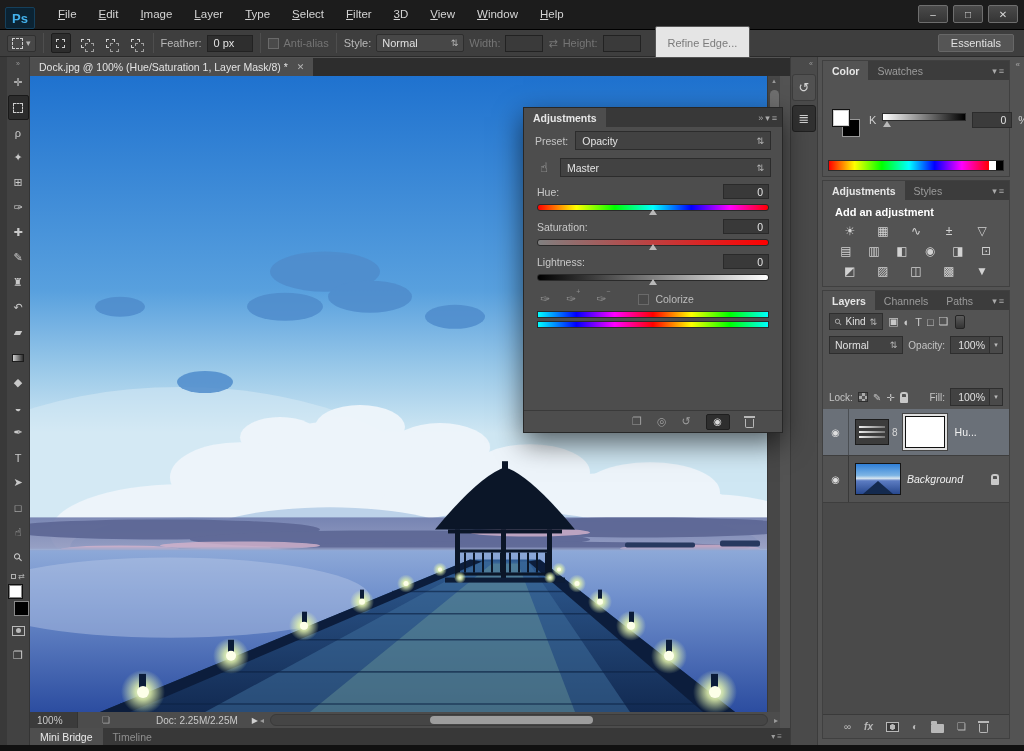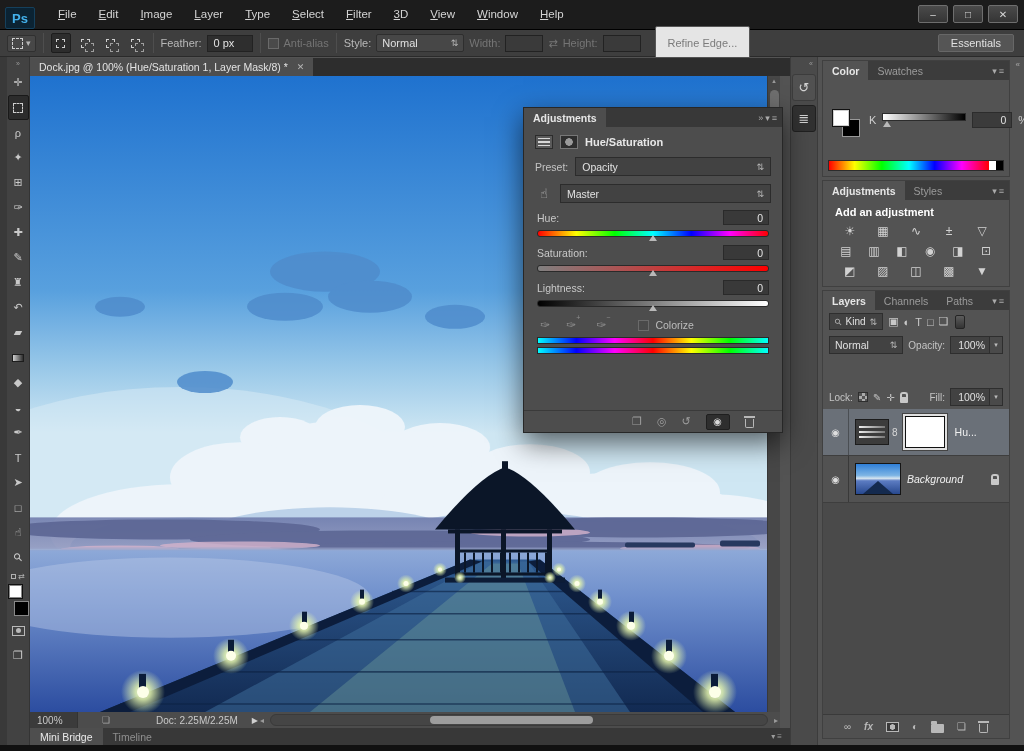--- a/index.html
+++ b/index.html
@@ -677,29 +677,20 @@
 
 <div class="props">
   <div class="props-head">
     <div class="ptab active" style="background:#4d4d4d;">Adjustments</div>
     <div class="pmenu">
       <span>»</span>
       <span>▾</span>
       <span>≡</span>
     </div>
   </div>
-  <div class="props-title">
-    <span class="pt-adjic">
-        <i></i>
-        <i></i>
-        <i></i>
-      </span>
-    <span class="pt-maskic"></span>
-    <span class="pt-label">Hue/Saturation</span>
-  </div>
   <div class="props-row">
     <span class="plab">Preset:</span>
     <div class="props-dd">
       <span>Opacity</span>
       <span class="dd-ar">⇅</span>
     </div>
   </div>
   <div class="props-row">
     <span class="tat">☝</span>
     <div class="props-dd">

